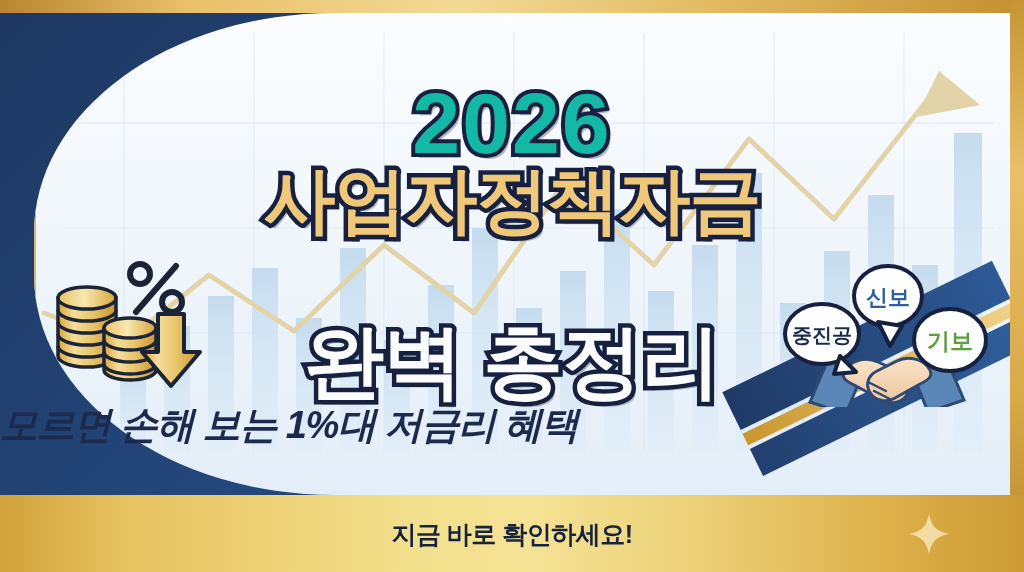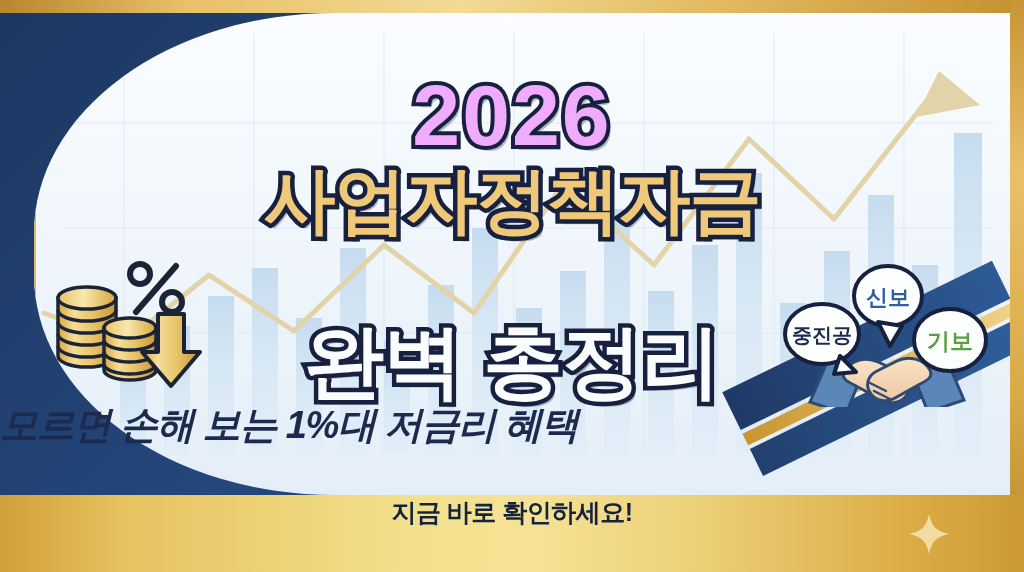--- a/index.html
+++ b/index.html
@@ -90,21 +90,21 @@
   .bg-chart { position:absolute; inset:0; z-index:1; }
 
   
   .cta-bar {
     position:absolute; left:0; bottom:0;
     width:1024px; height:77px;
     background:linear-gradient(90deg,
       #d1a13a 0%, #e6c25f 12%, #f3e08c 40%, #f5e294 52%,
       #ecd078 68%, #dcae47 88%, #cb9a34 100%);
     z-index:7;
-    display:flex; align-items:flex-start; justify-content:center;
+    display:flex; align-items:center; justify-content:center;
   }
   .cta-text {
     font-size:25px; font-weight:bold; color:#16233f;
     letter-spacing:-.5px;
     transform:translateY(1px);
   }
   .sparkle {
     position:absolute; right:74px; top:50%;
     width:42px; height:42px; margin-top:-21px;
   }
@@ -112,22 +112,22 @@
   
   .headline {
     position:absolute; left:0; top:0; width:1024px; height:495px;
     z-index:8; pointer-events:none;
   }
   .ln {
     position:absolute; width:100%; text-align:center;
     font-weight:bold; white-space:nowrap; line-height:1;
   }
   .ln1 {
-    top:72px; font-size:86px; letter-spacing:2px;
-    color:#f0abfc;
+    top:80px; font-size:86px; letter-spacing:2px;
+    color:#14b8a6;
     -webkit-text-stroke:8px #17213f;
     paint-order:stroke fill;
     text-shadow:4px 5px 0 rgba(23,33,63,.30);
   }
   .ln2 {
     top:164px; font-size:72px; letter-spacing:-1px;
     color:#efc87a;
     -webkit-text-stroke:9px #17213f;
     paint-order:stroke fill;
     text-shadow:4px 5px 0 rgba(23,33,63,.30);

